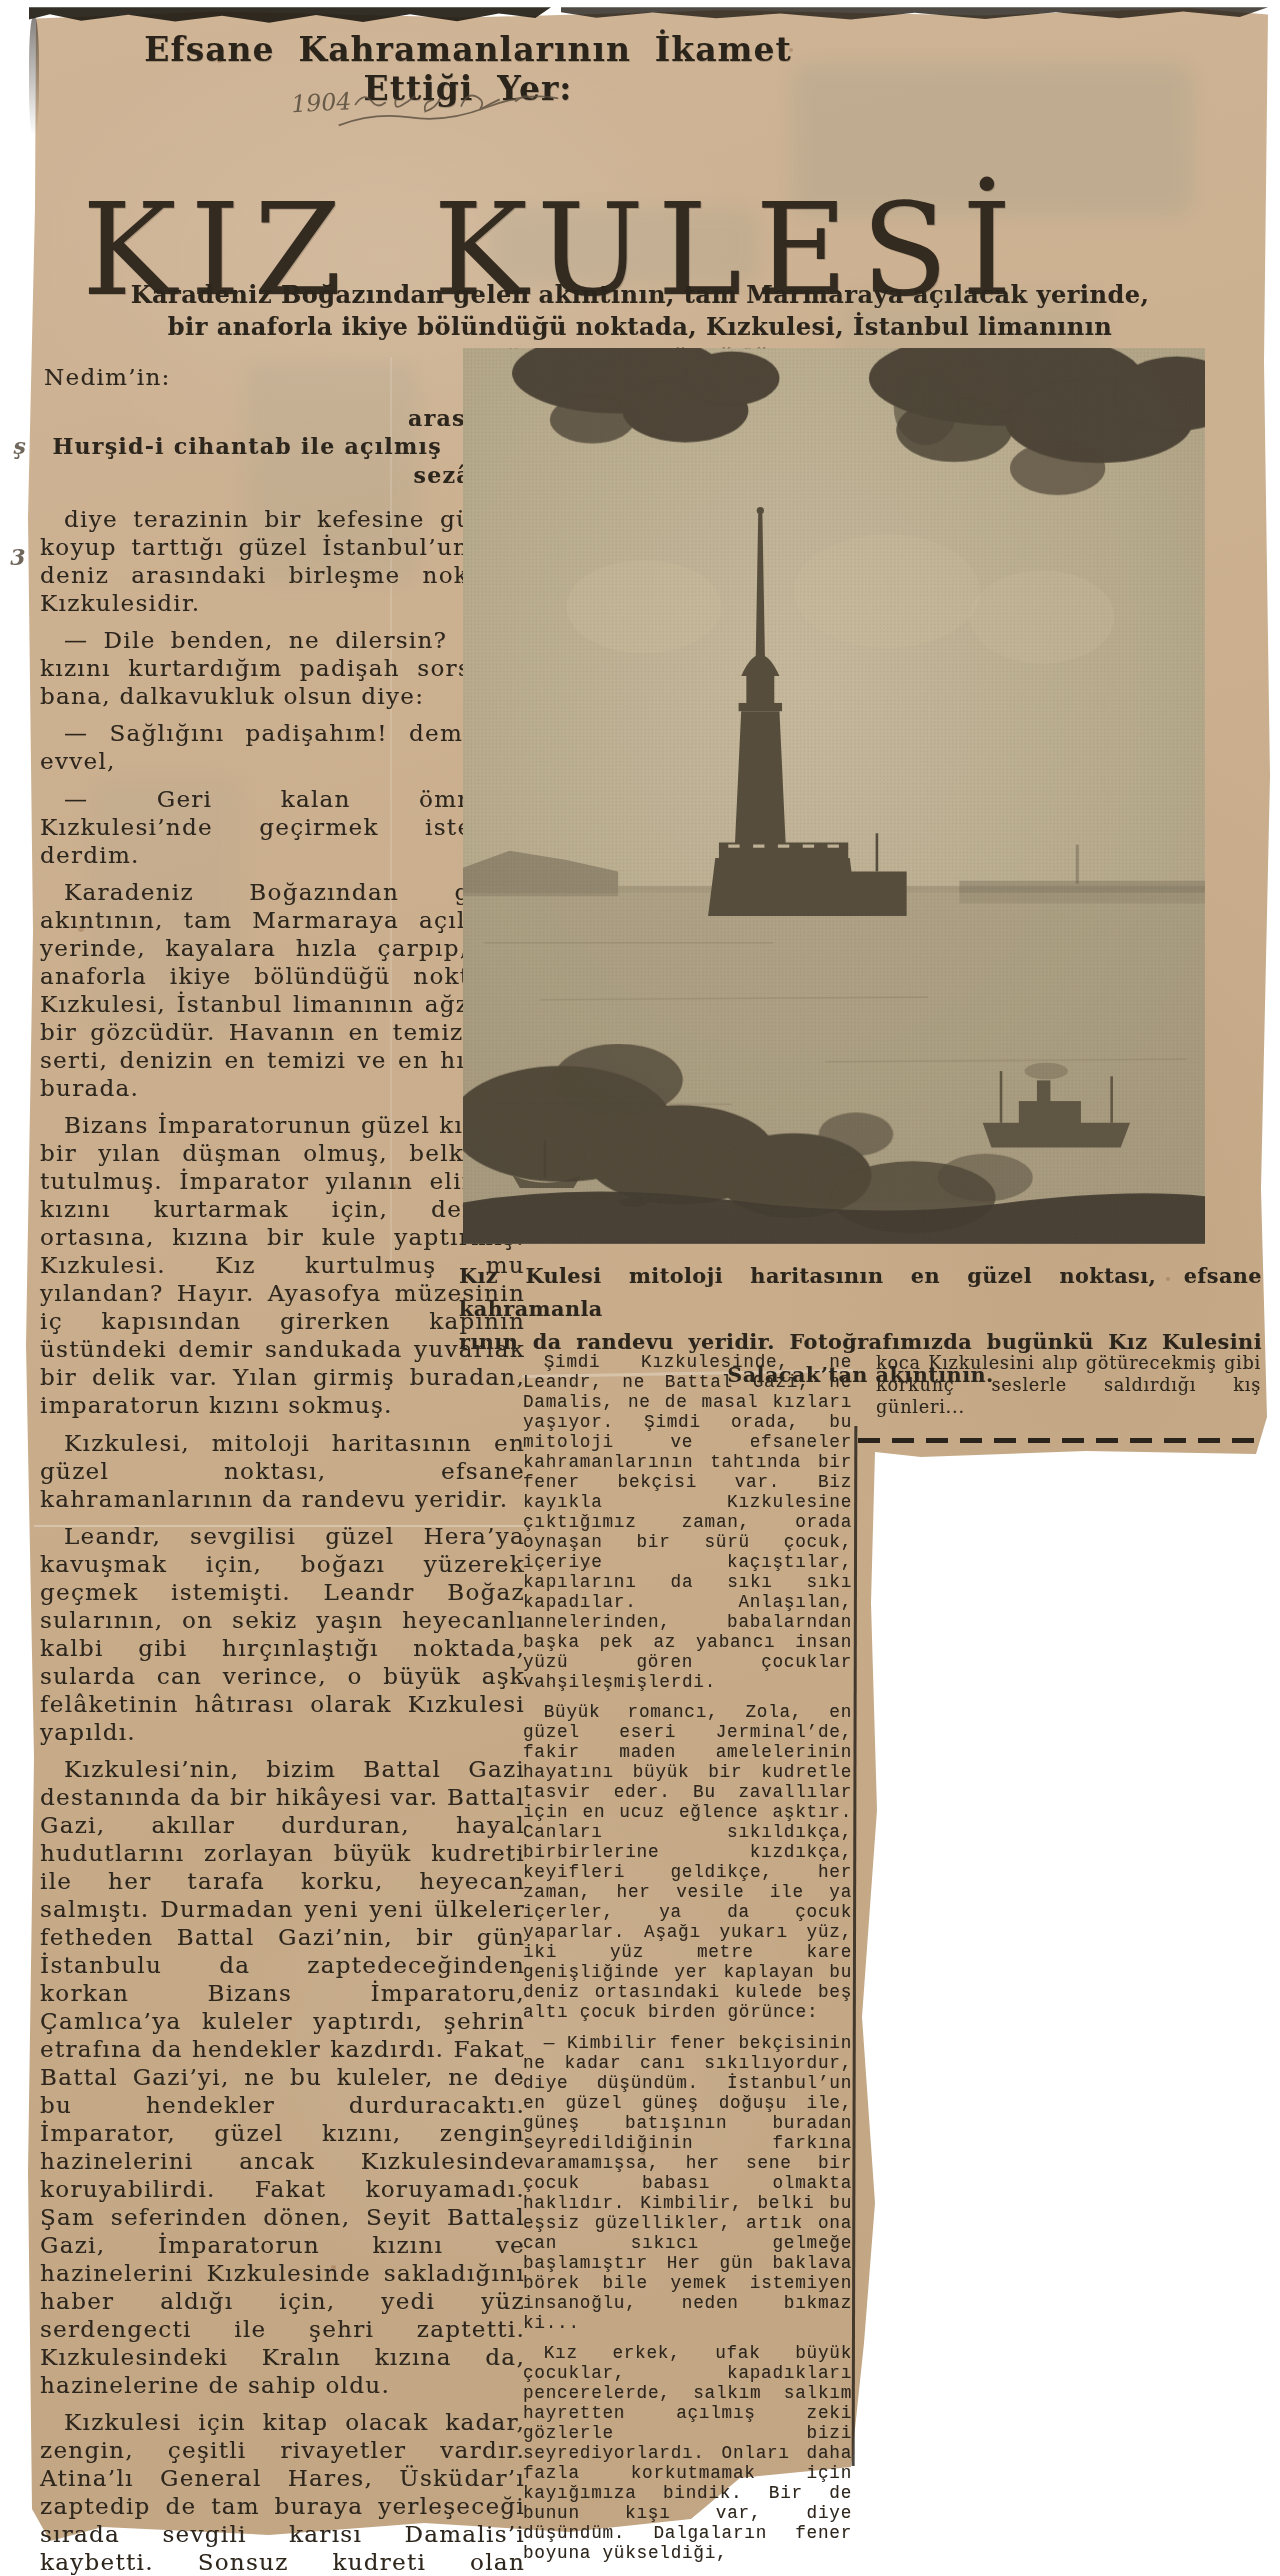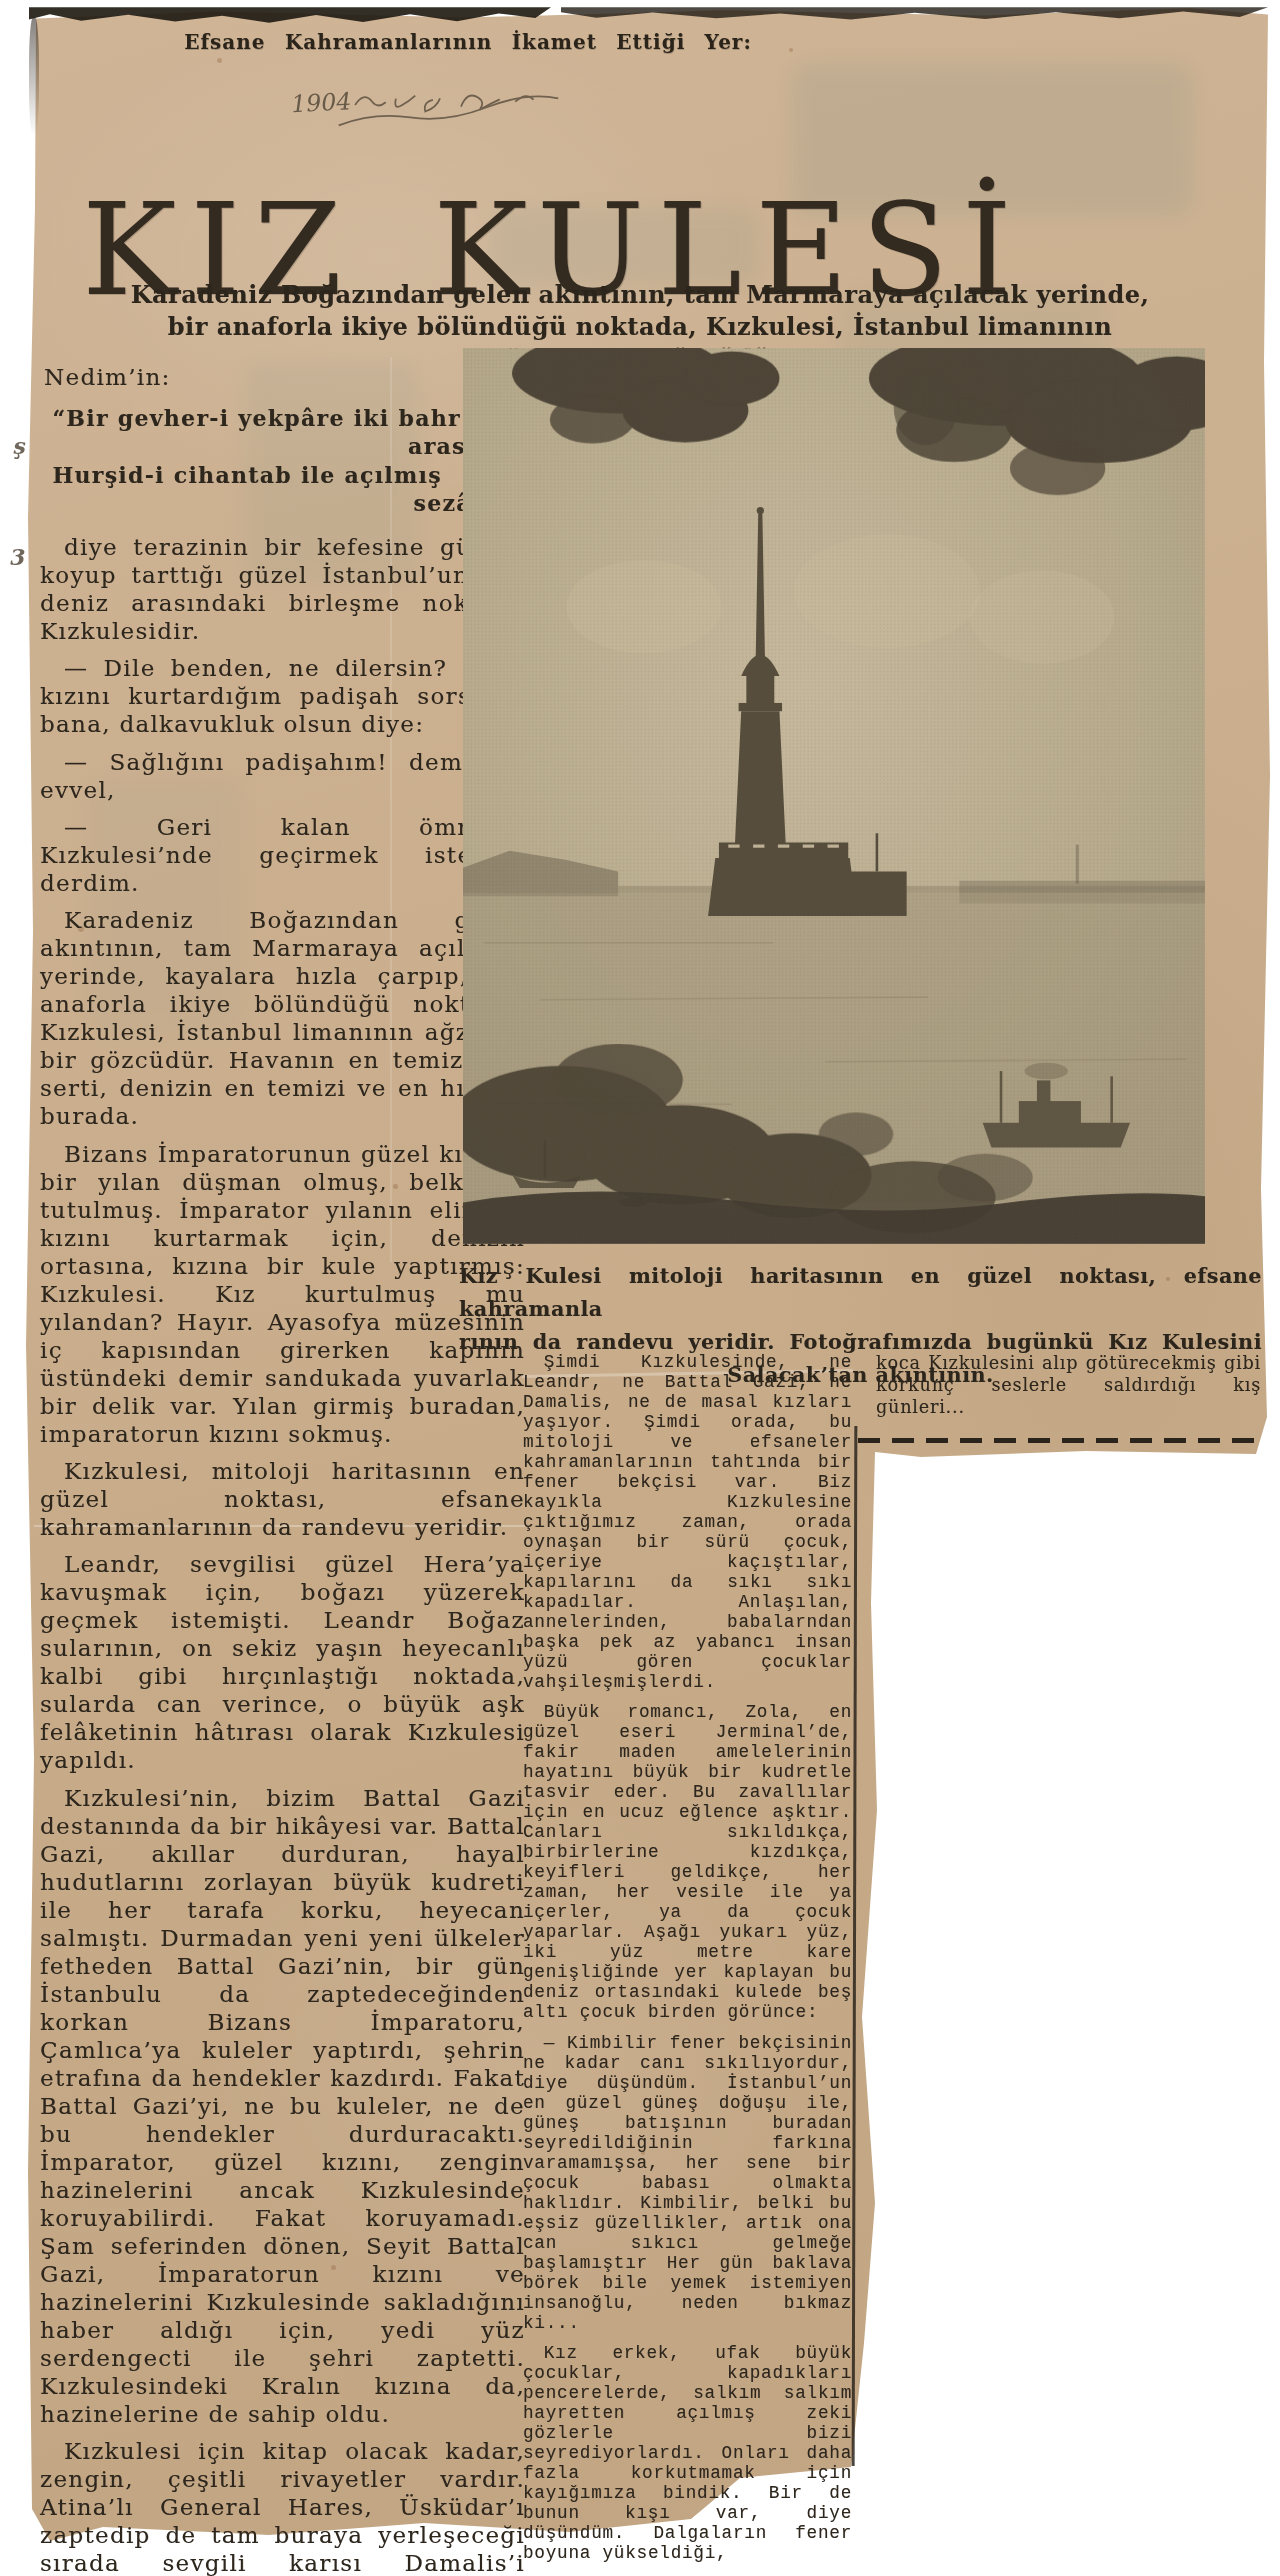--- a/index.html
+++ b/index.html
@@ -24,21 +24,21 @@
   #ts2{left:561px;top:7.2px;width:707px;height:12.4px;opacity:.8;
     clip-path:polygon(0 0,100% 0,96% 80%,88% 35%,79% 90%,70% 40%,60% 95%,50% 45%,41% 100%,31% 50%,22% 90%,13% 42%,5% 85%,0 40%);}
   #ledge{position:absolute;left:29px;top:16.5px;width:10.3px;height:119px;opacity:.55;border-radius:40%;
     background:linear-gradient(#221c14,rgba(34,28,20,0));}
   .stain{position:absolute;background:#7d9183;filter:blur(8.3px);border-radius:20.7px;}
   .crease{position:absolute;background:rgba(255,255,255,.28);}
   .fox{position:absolute;border-radius:50%;background:#8a5a36;opacity:.33;}
   .frag{position:absolute;color:#4c4134;font-weight:bold;font-style:italic;font-size:22px;opacity:.8;}
   
   #kicker{position:absolute;left:88px;top:30px;width:760px;text-align:center;
-    font-weight:bold;font-size:20px;letter-spacing:1px;word-spacing:11.4px;color:#2b241b;
+    font-weight:bold;font-size:33px;letter-spacing:1px;word-spacing:11.4px;color:#2b241b;
     text-shadow:0.5px 0.5px 0 rgba(43,36,27,.25);}
   #hand{position:absolute;left:287px;top:71px;width:295px;height:59px;transform:rotate(-3deg);}
   #title{position:absolute;left:82px;top:96px;width:1127px;white-space:nowrap;
     font-weight:normal;font-size:127px;line-height:1.1;letter-spacing:13.4px;word-spacing:24px;
     color:#332a20;text-shadow:1px 1px 0 rgba(51,42,32,.22), -0.5px -0.5px 0 rgba(51,42,32,.15);}
   #lede{position:absolute;left:123px;top:279px;width:1034px;text-align:center;
     font-weight:bold;font-size:24px;line-height:32px;letter-spacing:0.5px;color:#2c251c;
     text-shadow:0.3px 0.4px 0 rgba(44,37,28,.3);}
   
   .coltext{text-align:justify;text-shadow:0.3px 0.4px 0 rgba(45,38,29,.3);}
@@ -106,21 +106,20 @@
     </g>
   </svg>
 
   <h1 id="title">KIZ KULESİ</h1>
 
   <div id="lede">Karadeniz Boğazından gelen akıntının, tam Marmaraya açılacak yerinde, bir anaforla ikiye bölündüğü noktada, Kızkulesi, İstanbul limanının ağzında bir gözcüdür.</div>
 
   <div id="leftcol" class="coltext">
     <p class="intro">Nedim’in:</p>
     <div id="poem">
-      <div class="l">“Bir gevher-i yekpâre iki bahr</div>
       <div class="r">arasında</div>
       <div class="l">Hurşid-i cihantab ile açılmış</div>
       <div class="r">sezâdır„</div>
     </div>
     <p>diye terazinin bir kefesine güneşi koyup tarttığı güzel İstanbul’un, iki deniz arasındaki birleşme noktası, Kızkulesidir.</p>
     <p>— Dile benden, ne dilersin? diye, kızını kurtardığım padişah sorsaydı bana, dalkavukluk olsun diye:</p>
     <p>— Sağlığını padişahım! demeden evvel,</p>
     <p>— Geri kalan ömrümü Kızkulesi’nde geçirmek isterim, derdim.</p>
     <p>Karadeniz Boğazından gelen akıntının, tam Marmaraya açılacak yerinde, kayalara hızla çarpıp, bir anaforla ikiye bölündüğü noktada, Kızkulesi, İstanbul limanının ağzında bir gözcüdür. Havanın en temizi, en serti, denizin en temizi ve en hırçını burada.</p>
     <p>Bizans İmparatorunun güzel kızına, bir yılan düşman olmuş, belki de tutulmuş. İmparator yılanın elinden kızını kurtarmak için, denizin ortasına, kızına bir kule yaptırmış: Kızkulesi. Kız kurtulmuş mu yılandan? Hayır. Ayasofya müzesinin iç kapısından girerken kapının üstündeki demir sandukada yuvarlak bir delik var. Yılan girmiş buradan, imparatorun kızını sokmuş.</p>

